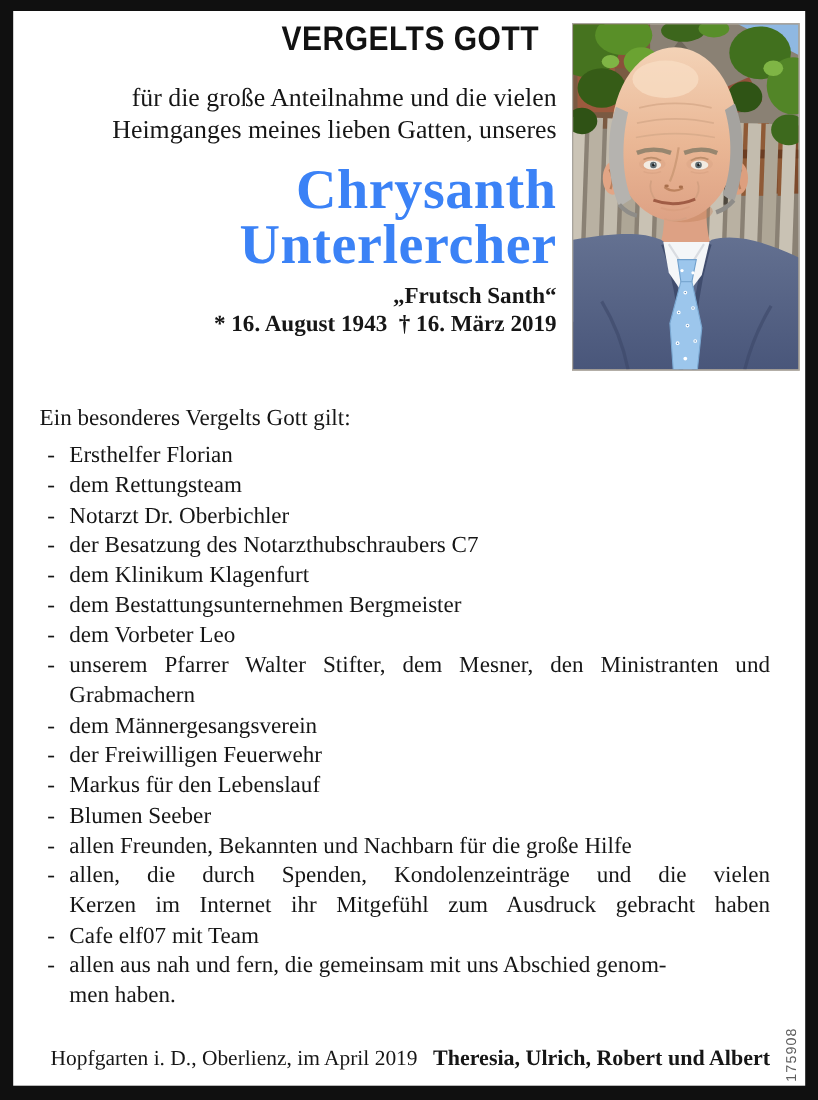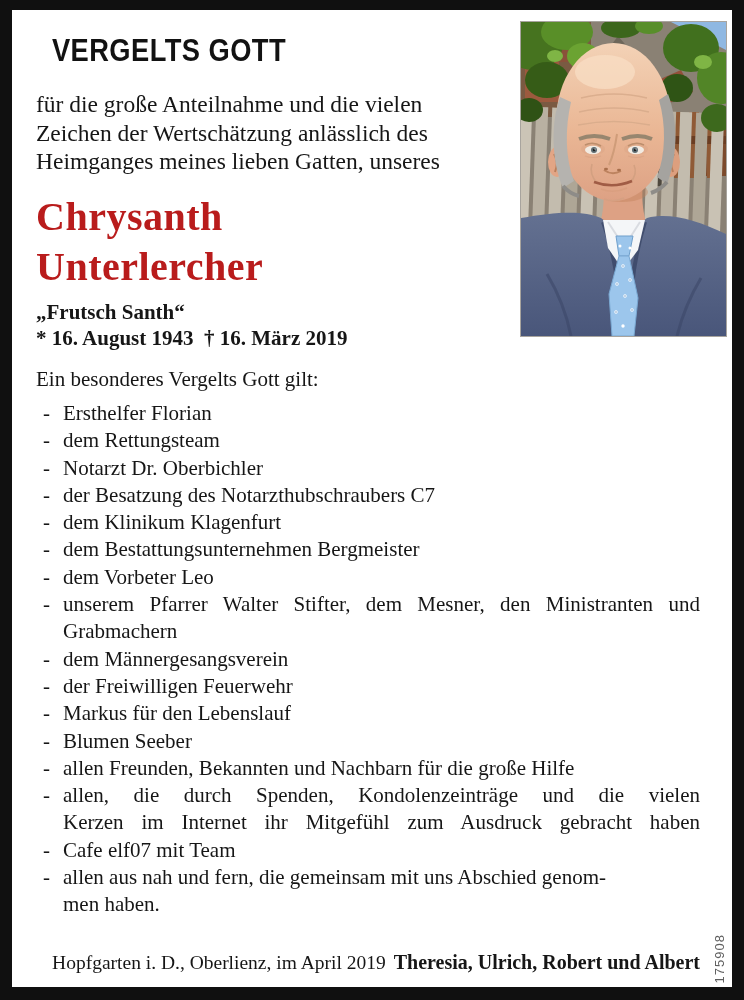--- a/index.html
+++ b/index.html
@@ -7,51 +7,51 @@
     position:relative; width:744px; height:1000px;
     background:#101010; overflow:hidden;
     font-family:"Liberation Serif", serif; color:#161616;
   }
   .card {
     position:absolute; left:12px; top:10px; width:720px; height:977px;
     background:#ffffff;
   }
   
   .header {
-    position:absolute; left:24px; top:24px; width:470px; text-align:left;
+    position:absolute; left:24px; top:8px; width:470px; text-align:right;
   }
   .title { line-height:34px; margin:0; }
   .title-inner {
     display:inline-block;
     font-family:"Liberation Sans", sans-serif;
     font-weight:800; font-size:31px; letter-spacing:.5px;
     transform:scaleX(.88); transform-origin:50% 50%;
     white-space:nowrap; color:#121212;
   }
   .intro { margin-top:17px; font-size:23.5px; line-height:28.5px; }
-  .name  { margin-top:16px; font-weight:bold; font-size:40px; line-height:50px; letter-spacing:.5px; color:#b91c1c; }
+  .name  { margin-top:16px; font-weight:bold; font-size:51px; line-height:50px; letter-spacing:.5px; color:#3b82f6; }
   .nickname { margin-top:8px; font-weight:bold; font-size:21px; line-height:24px; }
   .dates    { margin-top:2px; font-weight:bold; font-size:21px; line-height:25px; }
   
   .photo-frame {
     position:absolute; left:508px; top:11px; width:205px; height:314px;
     border:1px solid #a8a49e; box-sizing:content-box; overflow:hidden; background:#b8b0a2;
   }
   
   .thanks { position:absolute; left:24px; top:355px; width:664px; font-size:21px; }
   .thanks-heading { line-height:28px; margin-bottom:7px;font-family:Liberation Serif, serif; }
   .t-item { display:flex; line-height:27.3px; }
   .t-item .dash { width:27px; padding-left:7px; box-sizing:border-box; flex-shrink:0; }
   .t-item .txt  { flex:1; text-align:justify; white-space:pre-wrap; }
   .t-item.stretch .txt { text-align-last:justify; }
   
   .footer {
     position:absolute; left:34px; right:32px; bottom:11px;
-    display:flex; justify-content:flex-end; align-items:baseline;
-    font-size:19.5px; line-height:26px;gap:8px;
+    display:flex; justify-content:space-between; align-items:baseline;
+    font-size:19.5px; line-height:26px;
   }
   .footer .names { font-weight:bold; font-size:20px; }
   .side-number {
     position:absolute; right:5px; bottom:4px;
     writing-mode:vertical-rl; transform:rotate(180deg);
     font-family:"Liberation Sans", sans-serif; font-size:13px;
     letter-spacing:1px; color:#5f5f5f;
   }
 </style>
 </head>
@@ -198,21 +198,20 @@
         <path d="M83,177 Q93,181 103,176" stroke="#d3a081" stroke-width="1.4" fill="none" opacity=".7"></path>
       </svg>
     </div>
 
     <div class="header">
       <div class="title">
         <span class="title-inner">VERGELTS GOTT</span>
       </div>
       <div class="intro">
         <div>für die große Anteilnahme und die vielen</div>
-        <div>Zeichen der Wertschätzung anlässlich des</div>
         <div>Heimganges meines lieben Gatten, unseres</div>
       </div>
       <div class="name">
         <div>Chrysanth</div>
         <div>Unterlercher</div>
       </div>
       <div class="nickname">„Frutsch Santh“</div>
       <div class="dates">* 16. August 1943 &nbsp;† 16. März 2019</div>
     </div>
 

